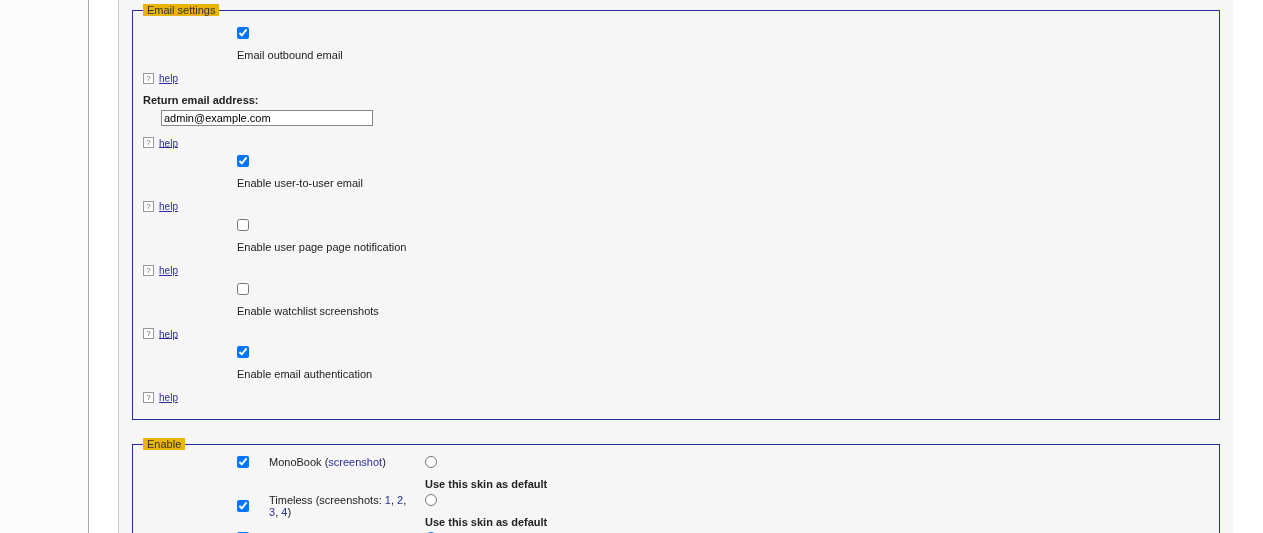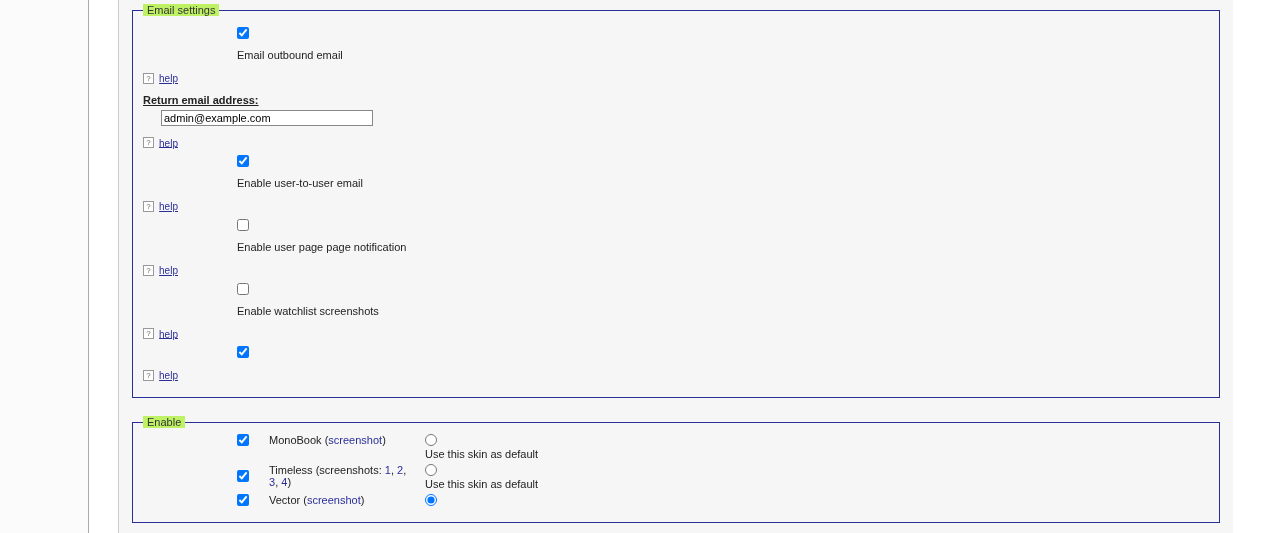--- a/index.html
+++ b/index.html
@@ -40,21 +40,21 @@
     border: 1px solid #2b2e9a;
     margin: 0 0 18px 0;
     padding: 6px 10px 10px 10px;
     background: #f6f6f6;
   }
   fieldset.email { margin-top: 4px; }
   legend {
     padding: 0 4px;
     color: #333;
     font-size: 11px;
-    background: #bef264;
+    background: #eab308;
   }
   .option-block {
     margin: 4px 0 0 0;
   }
   .chk-wrap {
     margin-left: 94px;
   }
   .chk-wrap input[type="checkbox"] {
     margin: 0;
     width: 12px;
@@ -82,21 +82,20 @@
     background: #fff;
   }
   .help-row a {
     color: #2b2e9a;
     font-size: 10px;
     vertical-align: middle;
   }
   .label-strong {
     font-weight: bold;
     margin: 10px 0 4px 0;
-    text-decoration: underline;
   }
   .text-input-wrap {
     margin-left: 18px;
   }
   .text-input-wrap input[type="text"] {
     width: 212px;
     font-size: 11px;
     padding: 1px 2px;
     border: 1px solid #888;
     background: #fff;
@@ -123,20 +122,22 @@
   .skin-right {
     margin-left: 8px;
   }
   .skin-right input[type="radio"] {
     margin: 0;
     width: 12px;
     height: 12px;
   }
   .skin-right .radio-label {
     display: block;
+    margin-top: 8px;
+    font-weight: bold;
   }
   a.link {
     color: #2b2e9a;
     text-decoration: none;
   }
 </style>
 </head>
 <body>
 
 <div class="page">
@@ -197,20 +198,21 @@
         </div>
         <div class="help-row">
           <span class="help-icon">?</span>
           <a href="#">help</a>
         </div>
       </div>
 
       <div class="option-block">
         <div class="chk-wrap">
           <input type="checkbox" checked="" style="">
+          <span class="chk-label">Enable email authentication</span>
         </div>
         <div class="help-row">
           <span class="help-icon">?</span>
           <a href="#">help</a>
         </div>
       </div>
 
     </fieldset>
 
     <fieldset class="skins">

